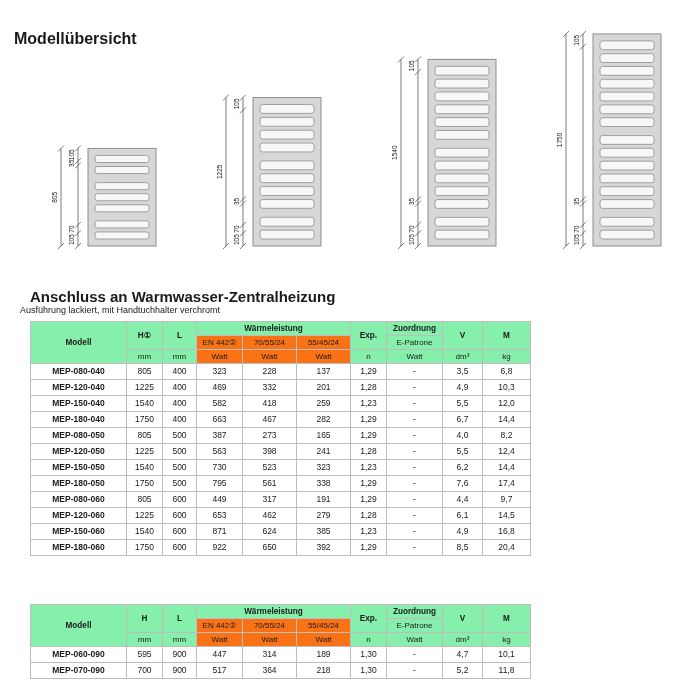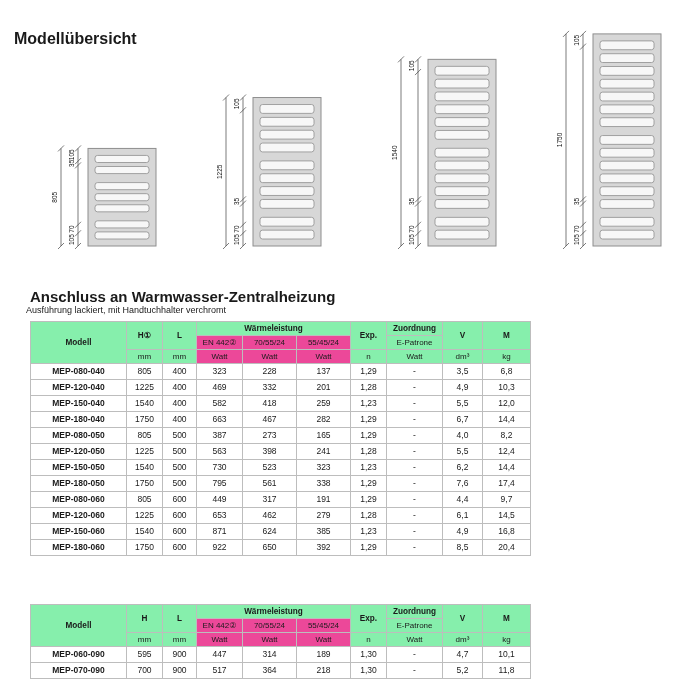--- a/index.html
+++ b/index.html
@@ -4,33 +4,33 @@
 <style>
   html,body{margin:0;padding:0;}
   body{
     width:700px;height:700px;background:#ffffff;color:#1a1a1a;
     font-family:"Liberation Sans",sans-serif;position:relative;overflow:hidden;
   }
   .page{position:absolute;inset:0;}
   .page-title{position:absolute;left:14px;top:30px;font-size:16px;font-weight:bold;margin:0;}
   #figure{position:absolute;left:0;top:26px;}
   .section-heading{position:absolute;left:14px;top:272px;font-size:15px;font-weight:bold;margin:16px;}
-  .subtitle{position:absolute;left:26px;font-size:9px;}
+  .subtitle{position:absolute;left:20px;font-size:9px;}
   #sub1{top:305px;}
   #sub2{top:587px;}
   table.spec{border-collapse:collapse;table-layout:fixed;width:500px;position:absolute;left:30px;}
   #table1{top:321px;}
   #table2{top:604px;}
   table.spec th,table.spec td{
     border:1px solid #bdbdbd;padding:1.5px 2px;text-align:center;
     line-height:1.25;overflow:hidden;white-space:nowrap;
   }
   table.spec thead th{background:#86efac;font-weight:normal;font-size:8px;}
   table.spec thead th.hmain{font-weight:bold;font-size:8.2px;}
-  table.spec thead th.sub{background:#ec4899;}
+  table.spec thead th.sub{background:#f97316;}
   table.spec tbody td{background:#ffffff;font-size:8.5px;height:12px;}
   table.spec tbody td.model{font-weight:bold;}
 </style>
 </head>
 <body>
 
 <div class="page">
 
   <h1 class="page-title">Modellübersicht</h1>
 

